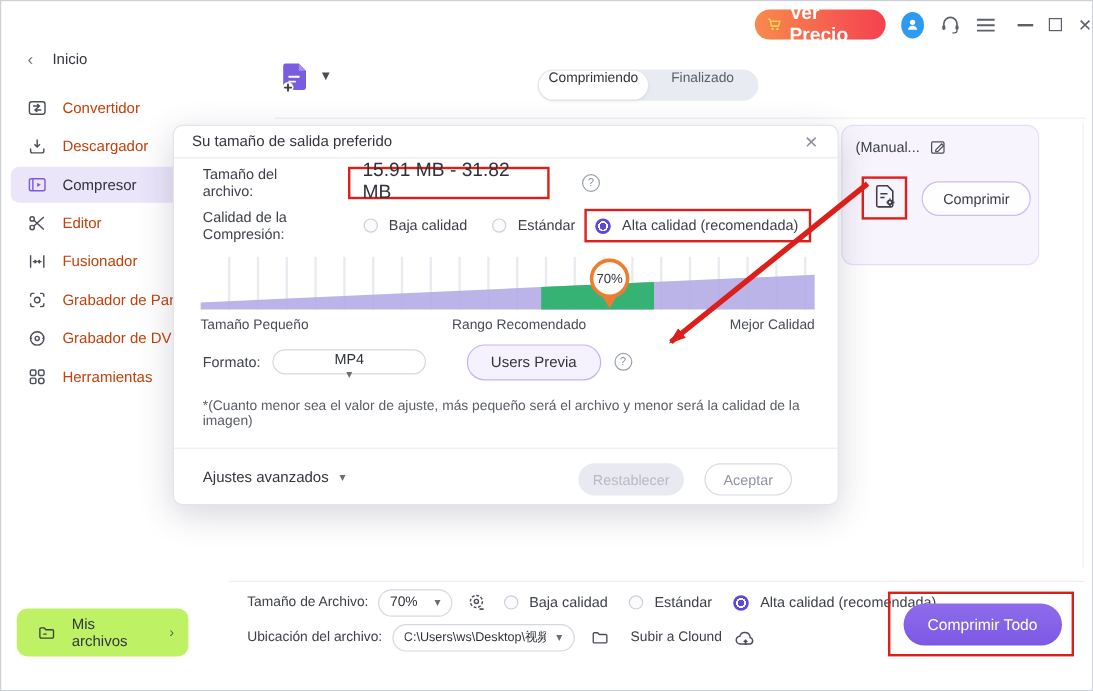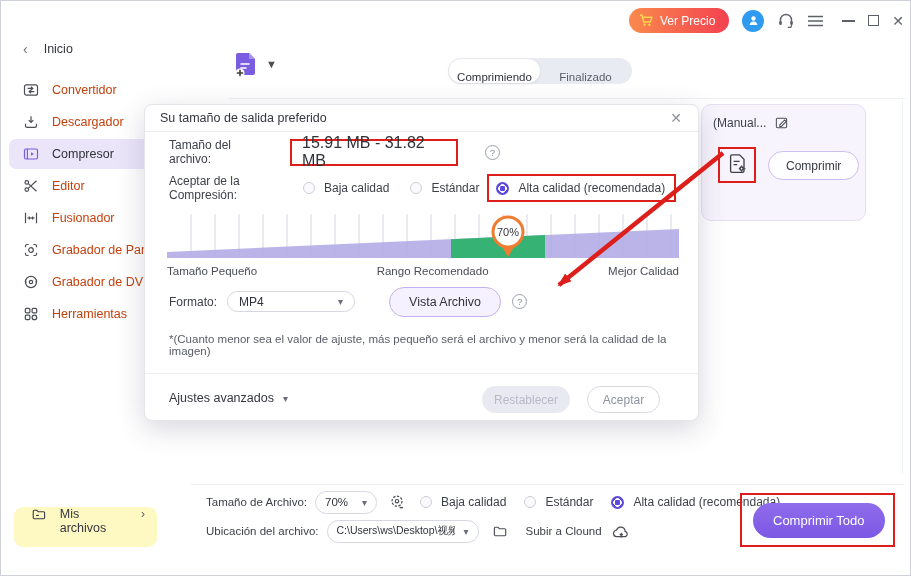--- a/index.html
+++ b/index.html
@@ -4,48 +4,48 @@
 <style>
   * { margin:0; padding:0; box-sizing:border-box; }
   html,body { width:911px; height:576px; background:#fff; }
   body { font-family:"Liberation Sans", sans-serif; color:#3e414a; position:relative; overflow:hidden; }
   .window { position:absolute; inset:0; border:1px solid #cdd0d6; background:#fff; }
   svg { display:block; }
 
   
   .tb-cluster { position:absolute; top:7px; left:628px; display:flex; align-items:center; gap:13px; }
   .ver-precio { height:25px; padding:0 14px 0 10px; border-radius:13px;
-    background:linear-gradient(90deg,#f98a4d,#f4414f); color:#fff; font-size:12px; font-weight:normal;
+    background:linear-gradient(90deg,#f98a4d,#f4414f); color:#fff; font-size:16px; font-weight:bold;
     display:flex; align-items:center; gap:7px; cursor:pointer; }
   .avatar { width:22px; height:22px; border-radius:50%; background:#2e9bf0; display:flex; align-items:center; justify-content:center; }
   .tb-icon { color:#5c6069; display:flex; align-items:center; }
   .win-min { width:13px; height:2px; background:#5c6069; }
   .win-max { width:11px; height:11px; border:1.6px solid #5c6069; }
   .win-close { font-size:14px; color:#5c6069; line-height:1; }
 
   
   .side-back { position:absolute; left:22px; top:40px; display:flex; align-items:center; gap:16px; font-size:12.5px; color:#33363d; }
   .side-back .chev { color:#6a6e78; font-size:14px; }
   .side-items { position:absolute; left:8px; top:74px; width:158px; }
   .side-item { height:30px; margin-bottom:2px; display:flex; align-items:center; gap:13px; padding-left:14px;
     border-radius:7px; font-size:12.5px; color:#c2410c; cursor:pointer; }
   .side-item.active { background:#ebe5fa; color:#2f3239; }
   .side-item .ic { width:16px; height:16px; color:#4b4e57; flex:none; }
   .side-item.active .ic { color:#7a5ce0; }
-  .myfiles { position:absolute; left:13px; top:506px; width:143px; height:40px; background:#fef9c3; border-radius:9px;
-    display:flex; gap:13px; padding:0 12px 0 17px; font-size:12.5px; color:#33363d; cursor:pointer; }
+  .myfiles { position:absolute; left:13px; top:506px; width:143px; height:40px; background:#bef264; border-radius:9px;
+    display:flex; align-items:center; gap:13px; padding:0 12px 0 17px; font-size:12.5px; color:#33363d; cursor:pointer; }
   .myfiles .arrow { margin-left:auto; color:#5c6069; font-size:12px; }
 
   
   .addfile { position:absolute; left:231px; top:49px; display:flex; align-items:flex-start; gap:6px; cursor:pointer; }
   .addfile .doc { width:28px; height:28px; }
   .addfile .caret { color:#4a4d55; font-size:11px; margin-top:8px; }
   .tabs { position:absolute; left:447px; top:57px; width:184px; height:26px; background:#e9ebf2; border-radius:13px;
     display:flex; align-items:center; padding:1px; }
-  .tab { flex:1; height:24px; border-radius:12px; display:flex; align-items:flex-end; justify-content:center;
+  .tab { flex:1; height:24px; border-radius:12px; display:flex; align-items:flex-start; justify-content:center;
     font-size:11.5px; color:#5a5e68; cursor:pointer; }
   .tab.active { background:#fff; color:#2f3239; box-shadow:0 1px 3px rgba(40,40,70,.10); }
   .hline-top { position:absolute; left:228px; top:97px; width:676px; height:1px; background:#edeff3; }
   .vline-right { position:absolute; left:901px; top:100px; width:1px; height:372px; background:#eef0f4; }
 
   
   .card { position:absolute; left:700px; top:103px; width:165px; height:117px; background:#f7f4fd;
     border:1px solid #e6dff6; border-radius:10px; z-index:1; }
   .card-name { position:absolute; left:11px; top:10px; display:flex; align-items:center; gap:8px; font-size:12px; color:#3c3f47; }
   .card-gear { position:absolute; left:24px; top:47px; width:24px; height:24px; color:#3c3f46; }
@@ -65,21 +65,21 @@
   .help { width:15px; height:15px; border-radius:50%; border:1.2px solid #9aa0ab; color:#868c98; font-size:9.5px;
     display:flex; align-items:center; justify-content:center; margin-left:11px; }
   .opt { display:flex; align-items:center; gap:9px; font-size:12px; color:#3e414a; cursor:pointer; white-space:nowrap; }
   .radio { width:12px; height:12px; border-radius:50%; border:1px solid #cdd0d9; background:#fbfbfd; flex:none; }
   .radio.sel { width:13px; height:13px; border:none;
     background:radial-gradient(circle,#5b48dc 0 2.8px,#fff 2.9px 4.1px,#5b48dc 4.2px 100%); }
   .alta-wrap { border:2px solid #dc1f1a; padding:5px 9px 5px 7px; }
   .slider-wrap { position:absolute; left:22px; top:107px; width:512px; }
   .slider-labels { display:flex; justify-content:space-between; font-size:11.5px; color:#4a4d55; margin-top:5px; }
   .fmt-select { width:128px; height:21px; border:1px solid #d5d8e0; border-radius:14px; display:flex; align-items:center;
-    justify-content:space-between; padding:0 11px; font-size:12px; color:#2f3239; margin-left:10px; cursor:pointer; }
+    justify-content:space-between; padding:0 11px; font-size:12px; color:#2f3239; margin-left:10px; cursor:pointer;flex-direction:column; }
   .caret { color:#6a6e78; font-size:10px; }
   .btn-preview { height:30px; padding:0 19px; border-radius:16px; background:#f6f1fe; border:1px solid #c4b2f0;
     font-size:12.5px; color:#32343c; display:flex; align-items:center; margin-left:34px; cursor:pointer; }
   .note { position:absolute; left:24px; top:228px; font-size:11.5px; color:#5a5d66; }
   .dlg-div { position:absolute; left:0; top:268px; width:100%; height:1px; background:#eceef2; }
   .advanced { position:absolute; left:24px; top:286px; font-size:12.5px; color:#33363d; display:flex; gap:9px; align-items:center; cursor:pointer; }
   .btn-reset { position:absolute; left:337px; top:281px; width:88px; height:27px; border-radius:14px; background:#e9eaf1;
     color:#b7b9c6; font-size:12px; display:flex; align-items:center; justify-content:center; }
   .btn-accept { position:absolute; left:442px; top:281px; width:73px; height:27px; border-radius:14px; background:#fff;
     border:1px solid #d8dae2; color:#8f93a0; font-size:12px; display:flex; align-items:center; justify-content:center; cursor:pointer; }
@@ -268,21 +268,21 @@
 
     <div class="dlg-row" style="top:33px; height:28px;gap:16px;">
       <span class="lbl" style="width:96px">Tamaño del archivo:</span>
       <div class="sizebox">
         <span>15.91 MB - 31.82 MB</span>
       </div>
       <div class="help">?</div>
     </div>
 
     <div class="dlg-row" style="top:68px; height:30px;">
-      <span class="lbl" style="width:131px">Aceptar de la Compresión:</span>
+      <span class="lbl" style="width:131px">Calidad de la Compresión:</span>
       <div class="opt" style="margin-left:3px">
         <span class="radio"></span>
         <span>Baja calidad</span>
       </div>
       <div class="opt" style="margin-left:21px">
         <span class="radio"></span>
         <span>Estándar</span>
       </div>
       <div class="alta-wrap" style="margin-left:8px">
         <div class="opt">
@@ -309,21 +309,21 @@
       </div>
     </div>
 
     <div class="dlg-row" style="top:181px; height:31px;">
       <span class="lbl">Formato:</span>
       <div class="fmt-select">
         <span>MP4</span>
         <span class="caret">▾</span>
       </div>
       <div class="btn-preview">
-        <span>Vista Archivo</span>
+        <span>Users Previa</span>
       </div>
       <div class="help">?</div>
     </div>
 
     <div class="note">*(Cuanto menor sea el valor de ajuste, más pequeño será el archivo y menor será la calidad de la imagen)</div>
     <div class="dlg-div"></div>
 
     <div class="advanced">
       <span>Ajustes avanzados</span>
       <span class="caret">▾</span>

